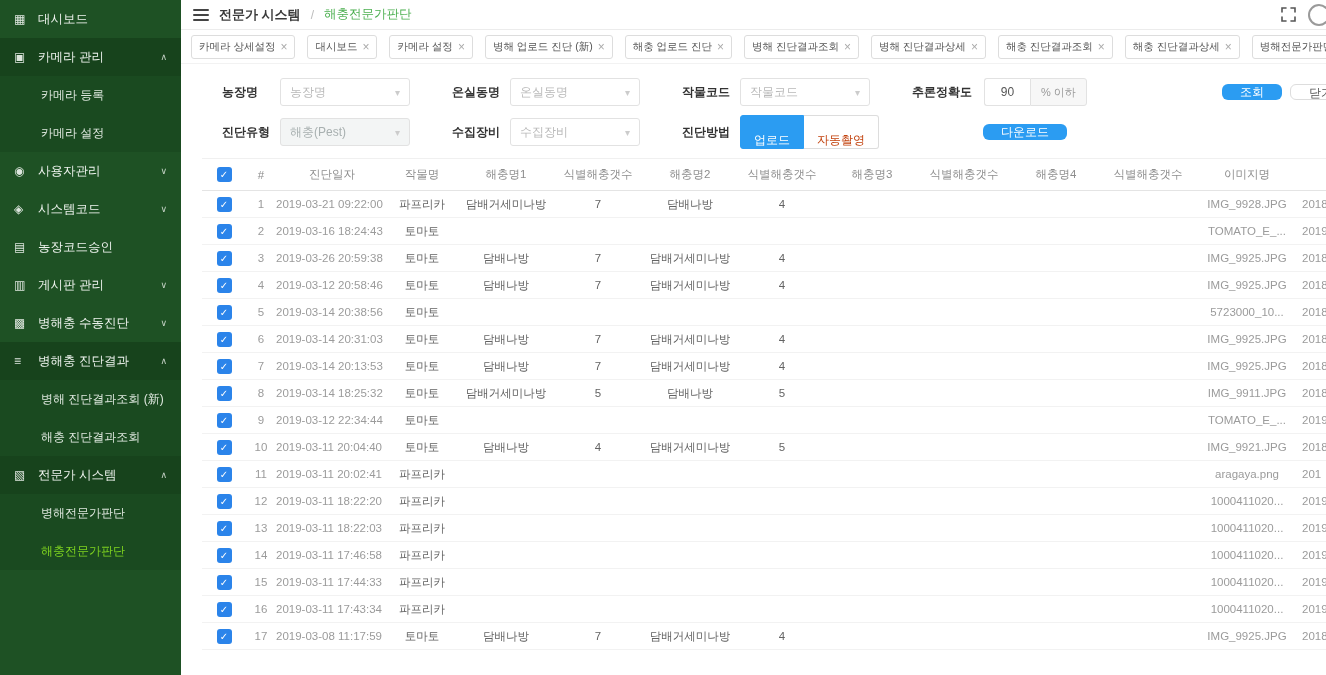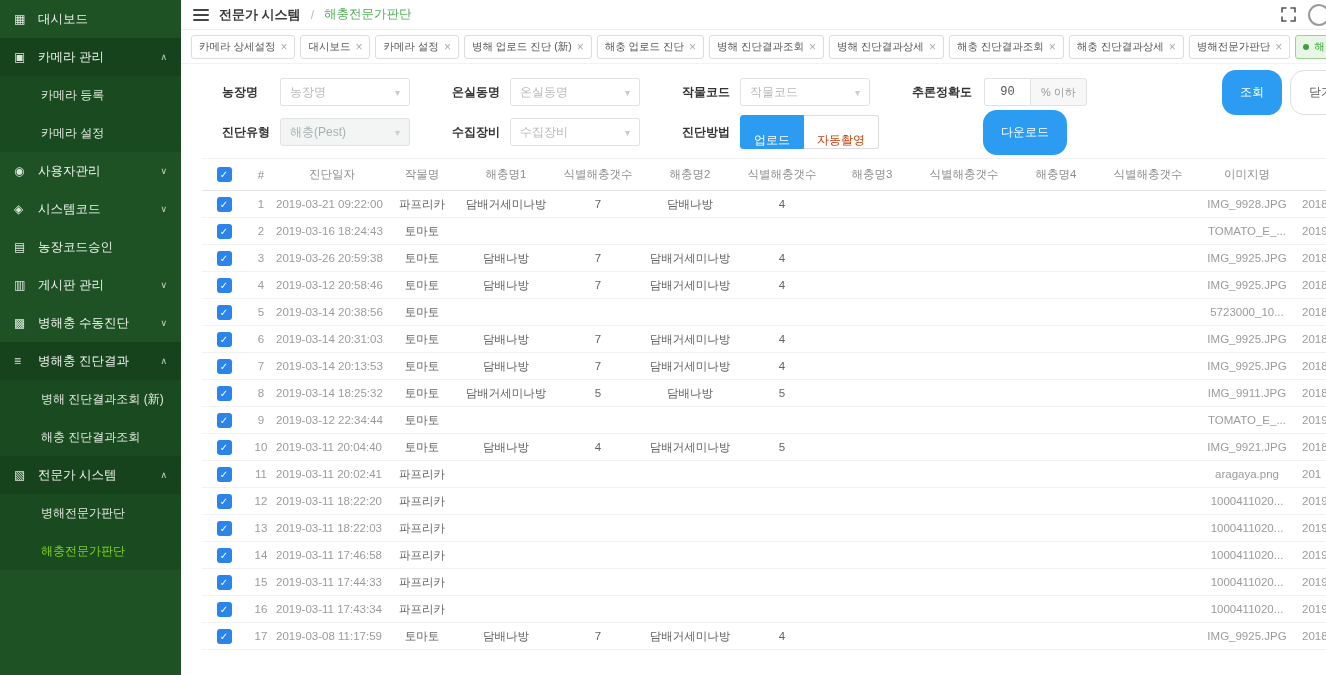--- a/index.html
+++ b/index.html
@@ -21,41 +21,41 @@
 
   .topbar{height:30px;min-height:30px;display:flex;align-items:center;gap:10px;padding:0 12px;border-bottom:1px solid #ececec}
   .hamburger{display:flex;flex-direction:column;gap:3px;cursor:pointer;padding:2px 0}
   .hamburger span{width:16px;height:2px;background:#444;border-radius:1px}
   .crumb-root{font-weight:bold;font-size:13px;color:#3a3a3a;white-space:nowrap}
   .crumb-sep{color:#bbb}
   .crumb-cur{color:#4caf50;font-size:12.5px;white-space:nowrap}
   .topbar-right{margin-left:auto;display:flex;align-items:center;gap:12px}
   .cut-avatar{width:22px;height:22px;border:2px solid #9a9a9a;border-radius:50%;margin-right:-16px}
 
-  .tabbar{height:34px;min-height:34px;display:flex;align-items:center;gap:5px;padding:0 10px;border-bottom:1px solid #f2f2f2;overflow:hidden;white-space:nowrap}
+  .tabbar{height:34px;min-height:34px;display:flex;align-items:center;gap:12px;padding:0 10px;border-bottom:1px solid #f2f2f2;overflow:hidden;white-space:nowrap}
   .tab{display:inline-flex;flex:none;align-items:center;gap:5px;border:1px solid #ddd;border-radius:3px;padding:4px 7px;font-size:10.5px;color:#555;background:#fff;cursor:pointer}
   .tab-close{color:#aaa;font-size:12px;line-height:1}
   .tab.active{background:#e8f6e6;border-color:#9ad29a;color:#3da23d}
   .dot{width:6px;height:6px;border-radius:50%;background:#3da23d}
 
   
   .filters{padding:14px 0 12px 41px}
   .frow{display:flex;align-items:center;height:28px}
   .frow.first{margin-bottom:12px}
   .fgroup{display:flex;align-items:center}
   .fgroup + .fgroup{margin-left:42px}
   .flabel{font-weight:bold;font-size:12px;color:#333;width:58px;white-space:nowrap}
   .flabel.wide{width:72px}
   .select{width:130px;height:28px;border:1px solid #e2e2e2;border-radius:3px;display:flex;align-items:center;padding:0 9px;color:#b9b9b9;font-size:12px;background:#fff;cursor:pointer;white-space:nowrap}
   .select .caret{margin-left:auto;color:#ccc;font-size:10px}
   .select.disabled{background:#f3f5f5;color:#a8b0b0}
   .igroup{display:flex;height:28px}
-  .igroup input{width:46px;height:28px;border:1px solid #e2e2e2;border-right:none;border-radius:3px 0 0 3px;text-align:center;color:#555;font-size:12px;outline:none;font-family:Liberation Mono, monospace}
+  .igroup input{width:46px;height:28px;border:1px solid #e2e2e2;border-right:none;border-radius:3px 0 0 3px;text-align:center;color:#555;font-size:12px;outline:none;font-family:Liberation Sans, sans-serif}
   .isuffix{display:flex;align-items:center;padding:0 10px;border:1px solid #e2e2e2;border-radius:0 3px 3px 0;background:#f7f7f7;color:#9a9a9a;font-size:11px;white-space:nowrap}
-  .btn{height:45px;border:none;border-radius:14px;font-size:12px;cursor:pointer;font-family:Liberation Serif, serif;white-space:nowrap}
+  .btn{height:16px;border:none;border-radius:6px;font-size:12px;cursor:pointer;font-family:Liberation Serif, serif;white-space:nowrap}
   .btn.blue{background:#2b9cf2;color:#fff;padding:0 18px}
   .btn.ghost{background:#fff;border:1px solid #ddd;color:#555;padding:0 18px}
   .fbtns{margin-left:auto;display:flex;gap:8px;margin-right:-26px}
   .toggle{display:flex}
   .tbtn{height:28px;padding:16px 13px;font-size:12px;cursor:pointer;font-family:inherit}
   .tbtn.on{background:#2b9cf2;color:#fff;border:1px solid #2b9cf2;border-radius:3px 0 0 3px}
   .tbtn.off{background:#fff;color:#c2410c;border:1px solid #ddd;border-left:none;border-radius:0 3px 3px 0}
   .dl{margin-left:104px}
 
   

